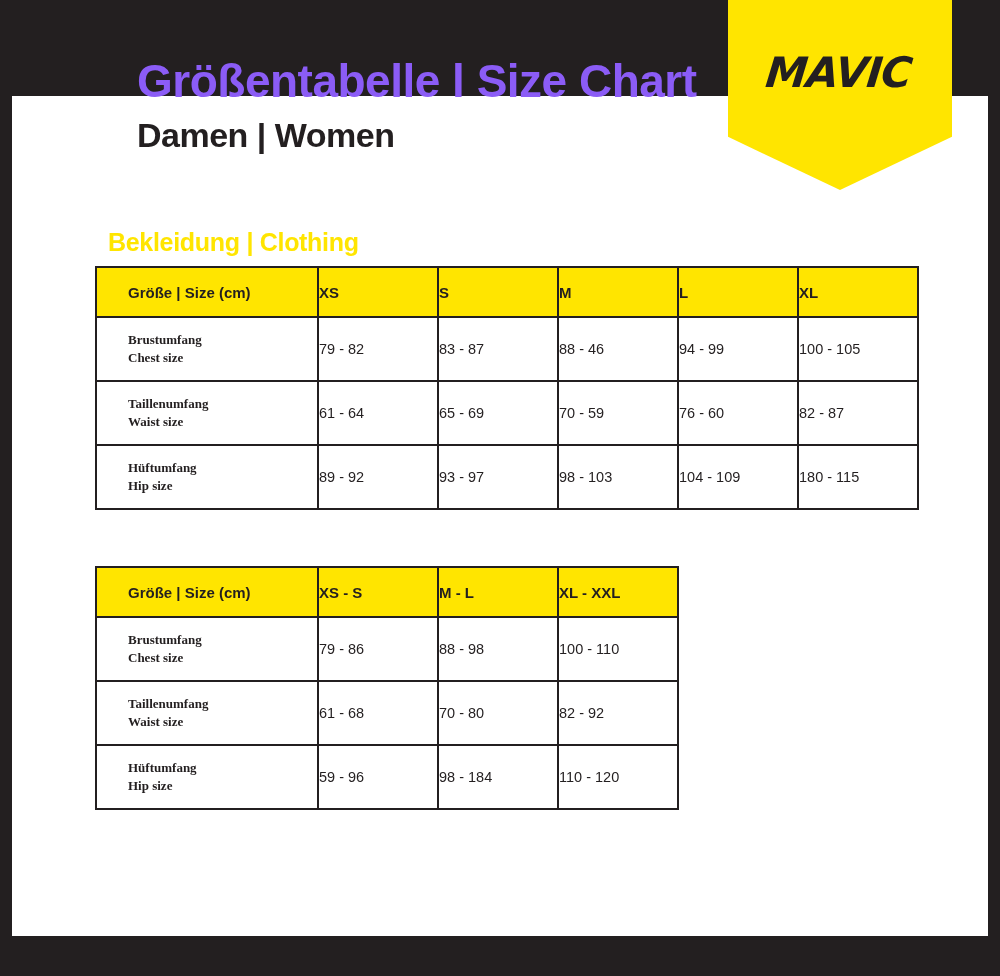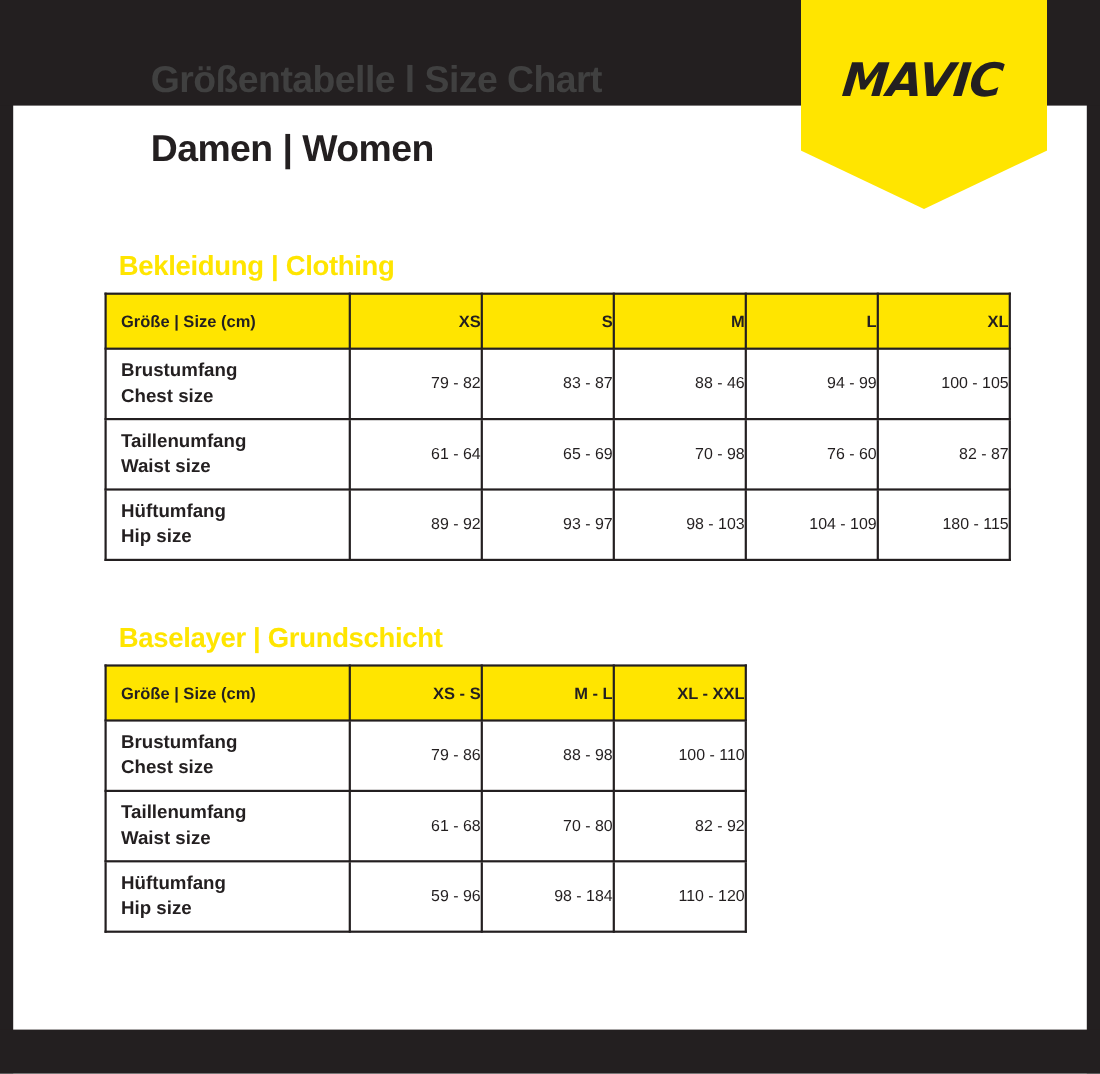--- a/index.html
+++ b/index.html
@@ -58,23 +58,23 @@
     font-style: italic;
     letter-spacing: -1px;
     color: #231f20;
     font-family: "DejaVu Sans", sans-serif;
     transform: skewX(-6deg);
   }
   .title-main {
     position: absolute;
     top: 54px;
     left: 125px;
-    font-size: 34px;
-    font-weight: bold;
-    color: #404040;
+    font-size: 46px;
+    font-weight: bold;
+    color: #8b5cf6;
     z-index: 2;
     letter-spacing: -0.5px;
   }
   .title-sub {
     position: absolute;
     top: 116px;
     left: 125px;
     font-size: 34px;
     font-weight: bold;
     color: #231f20;
@@ -94,38 +94,39 @@
   table.chart {
     border-collapse: collapse;
     table-layout: fixed;
   }
   table.chart th,
   table.chart td {
     border: 2px solid #231f20;
     font-size: 14.5px;
     color: #231f20;
     padding: 0;
-    text-align: right;
+    text-align: left;
     vertical-align: middle;
   }
   table.chart th {
     background: #ffe500;
     height: 48px;
     font-weight: bold;
     font-size: 15px;
   }
   table.chart th.row-head,
   table.chart td.row-head {
     text-align: left;
-    padding-left: 13px;
+    padding-left: 31px;
     font-weight: bold;
   }
   table.chart td.row-head {
     line-height: 1.35;
-    font-size: 17px;
+    font-size: 13px;
+    font-family: Liberation Serif, serif;
   }
   table.chart td {
     height: 62px;
   }
   .two-line span {
     display: block;
   }
   #clothing-section { top: 228px; }
   #baselayer-section { top: 566px; }
   .col-label { width: 222px; }
@@ -179,41 +180,40 @@
           <td>94 - 99</td>
           <td>100 - 105</td>
         </tr>
         <tr>
           <td class="row-head two-line">
             <span>Taillenumfang</span>
             <span>Waist size</span>
           </td>
           <td>61 - 64</td>
           <td>65 - 69</td>
-          <td>70 - 98</td>
+          <td>70 - 59</td>
           <td>76 - 60</td>
           <td>82 - 87</td>
         </tr>
         <tr>
           <td class="row-head two-line">
             <span>Hüftumfang</span>
             <span>Hip size</span>
           </td>
           <td>89 - 92</td>
           <td>93 - 97</td>
           <td>98 - 103</td>
           <td>104 - 109</td>
           <td>180 - 115</td>
         </tr>
       </tbody>
     </table>
   </div>
 
   <div class="section" id="baselayer-section">
-    <div class="section-title">Baselayer | Grundschicht</div>
     <table class="chart">
       <colgroup>
         <col class="col-label">
           <col class="col-size-wide">
           <col class="col-size-wide">
           <col class="col-size-wide">
       </colgroup>
       <thead>
         <tr>
           <th class="row-head">Größe | Size (cm)</th>

